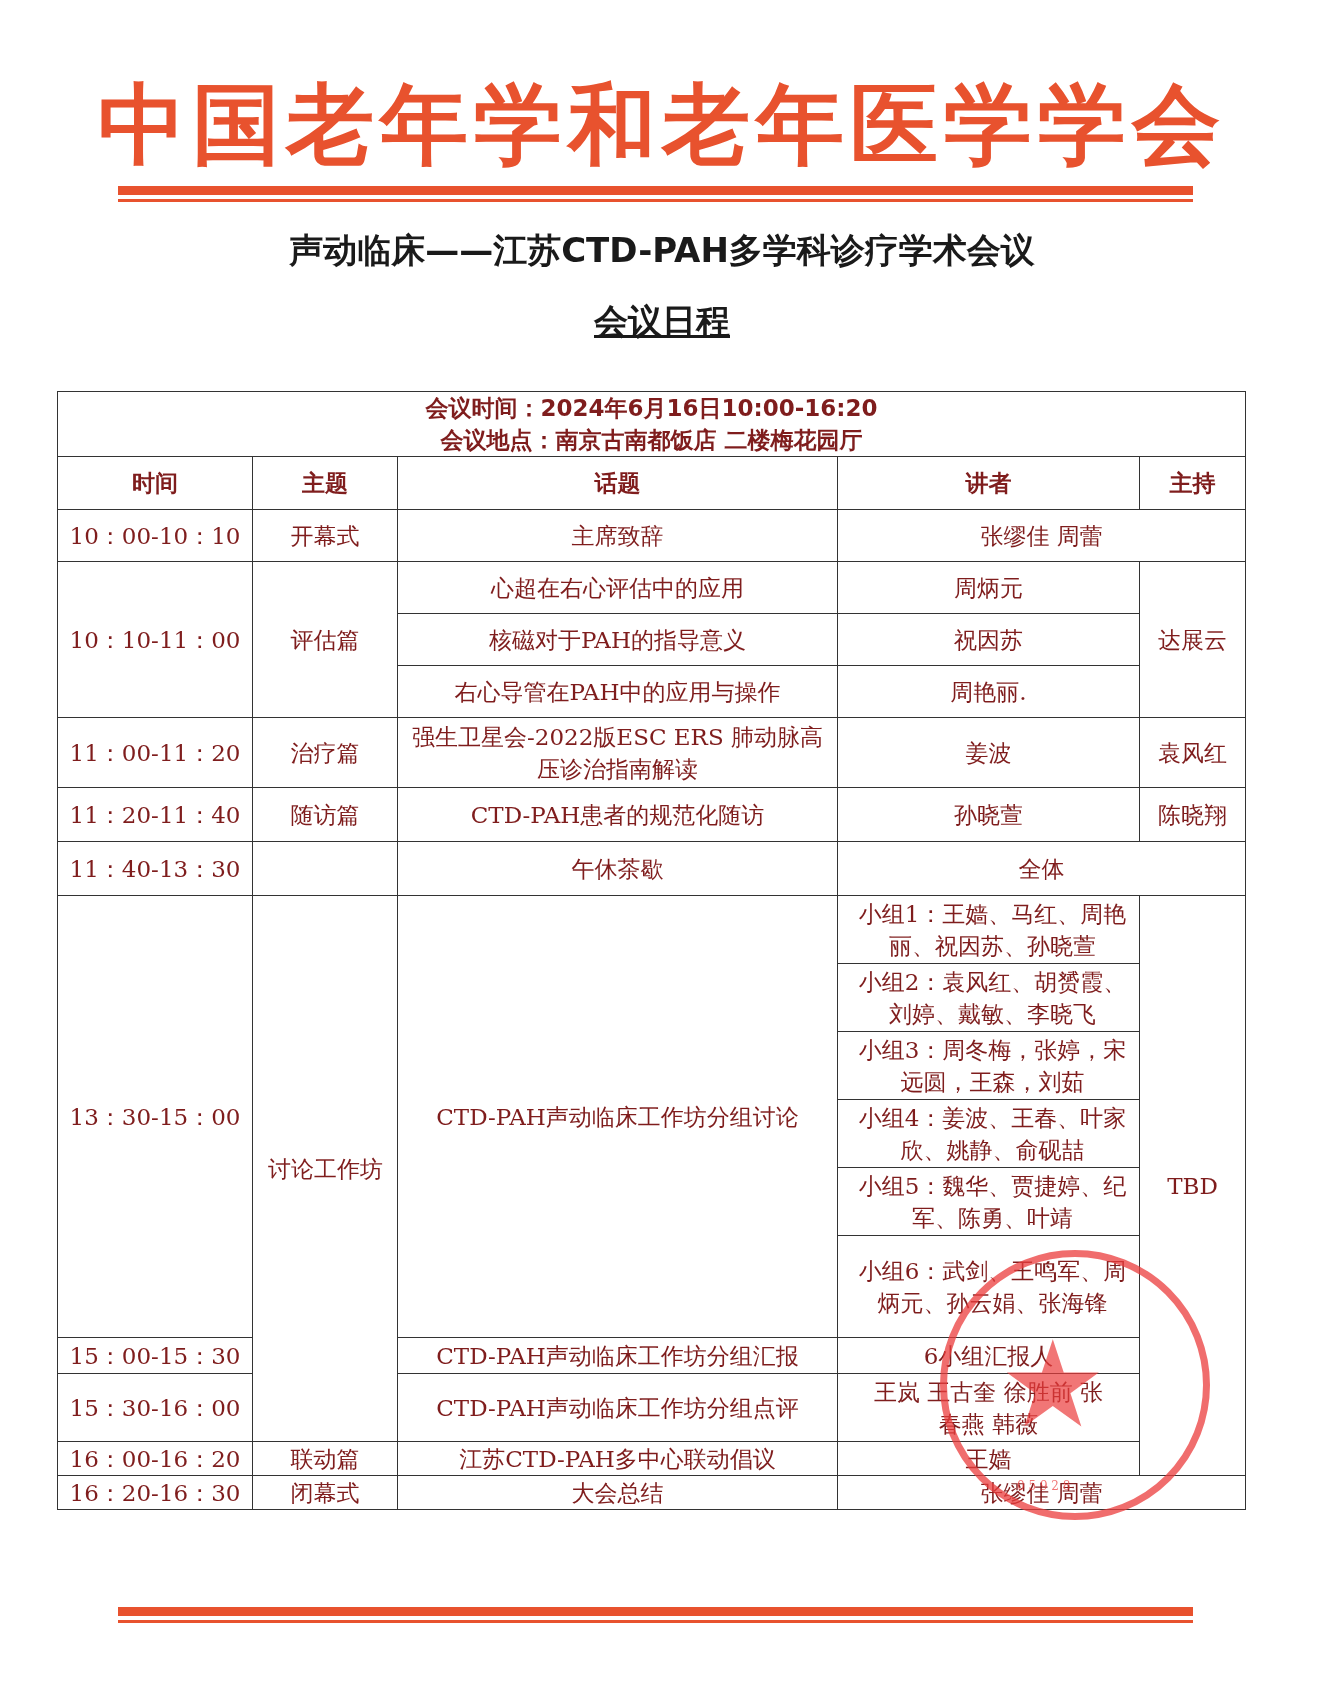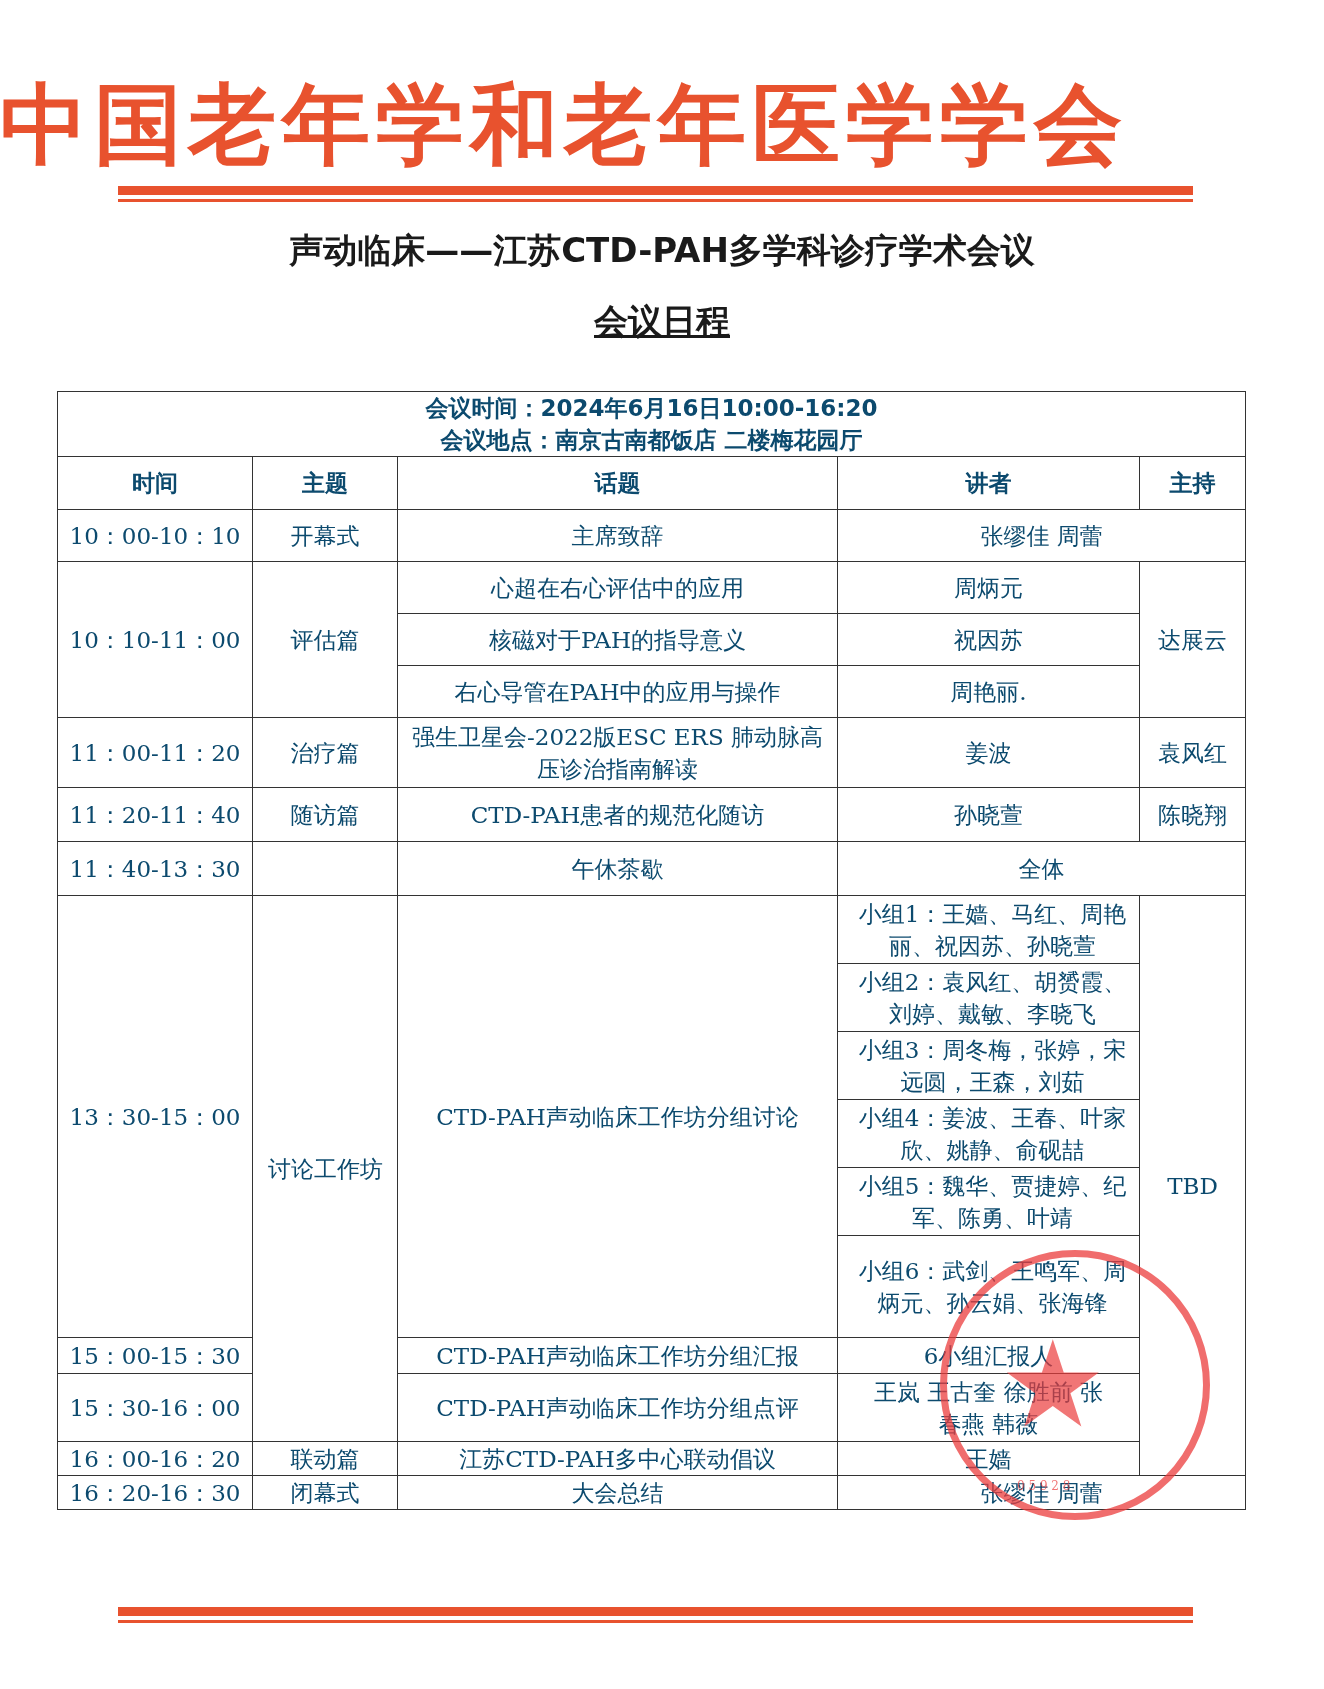--- a/index.html
+++ b/index.html
@@ -1,27 +1,27 @@
 <!DOCTYPE html>
 <html><head>
 <meta charset="utf-8">
 <style>
   html, body { margin:0; padding:0; background:#fff; }
   body { width:1324px; height:1689px; position:relative; overflow:hidden;
          font-family:"DejaVu Serif","Liberation Serif",serif; color:#222; }
-  .org-title { position:absolute; left:0; top:70px; width:1324px; 
+  .org-title { position:absolute; left:0; top:70px; width:1324px; text-align:center;
     font-family:"DejaVu Sans","Liberation Sans",sans-serif; font-weight:bold;
     font-size:88px; letter-spacing:6px; color:#e8522e; line-height:110px; }
   .rule { position:absolute; left:118px; width:1075px; background:#e8522e; }
   .conf-title { position:absolute; left:0; width:1324px; text-align:center;
     font-family:"DejaVu Sans","Liberation Sans",sans-serif; font-weight:bold; color:#1a1a1a; }
   table.sched { position:absolute; left:57px; top:391px; width:1188px;
     border-collapse:collapse; table-layout:fixed; font-size:23px; }
   table.sched td { border:1.5px solid #333; text-align:center; vertical-align:middle;
-    padding:0 4px; line-height:32px; color:#0c4a6e; }
+    padding:0 4px; line-height:32px; color:#7f1d1d; }
   .info td { font-family:"DejaVu Sans","Liberation Sans",sans-serif; font-weight:bold; line-height:32px; padding:4px; }
   .hdr td { font-family:"DejaVu Sans","Liberation Sans",sans-serif; font-weight:bold; height:52px; }
   .group { text-align:left; padding-left:12px !important; }
   .seal { position:absolute; left:940px; top:1250px; width:270px; height:270px; border-radius:50%;
     border:7px solid rgba(235,60,60,0.75); box-sizing:border-box; pointer-events:none; }
   .seal-star { position:absolute; left:52px; top:68px; font-size:120px; color:rgba(235,60,60,0.7); line-height:120px; }
   .seal-text { position:absolute; left:20px; top:18px; width:220px; text-align:center;
     font-family:"DejaVu Sans","Liberation Sans",sans-serif; font-size:34px; color:rgba(235,60,60,0.7); }
   .seal-num { position:absolute; left:70px; bottom:20px; font-size:12px; color:rgba(235,60,60,0.7); }
 </style>

